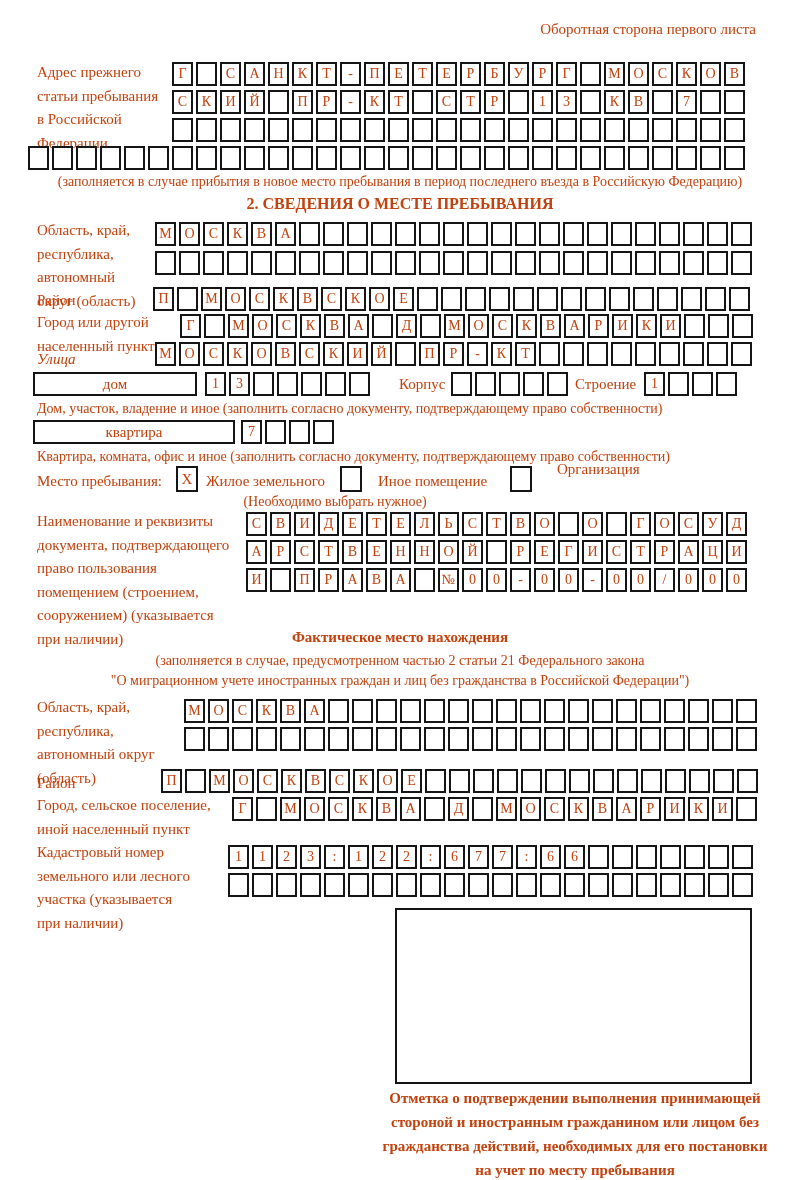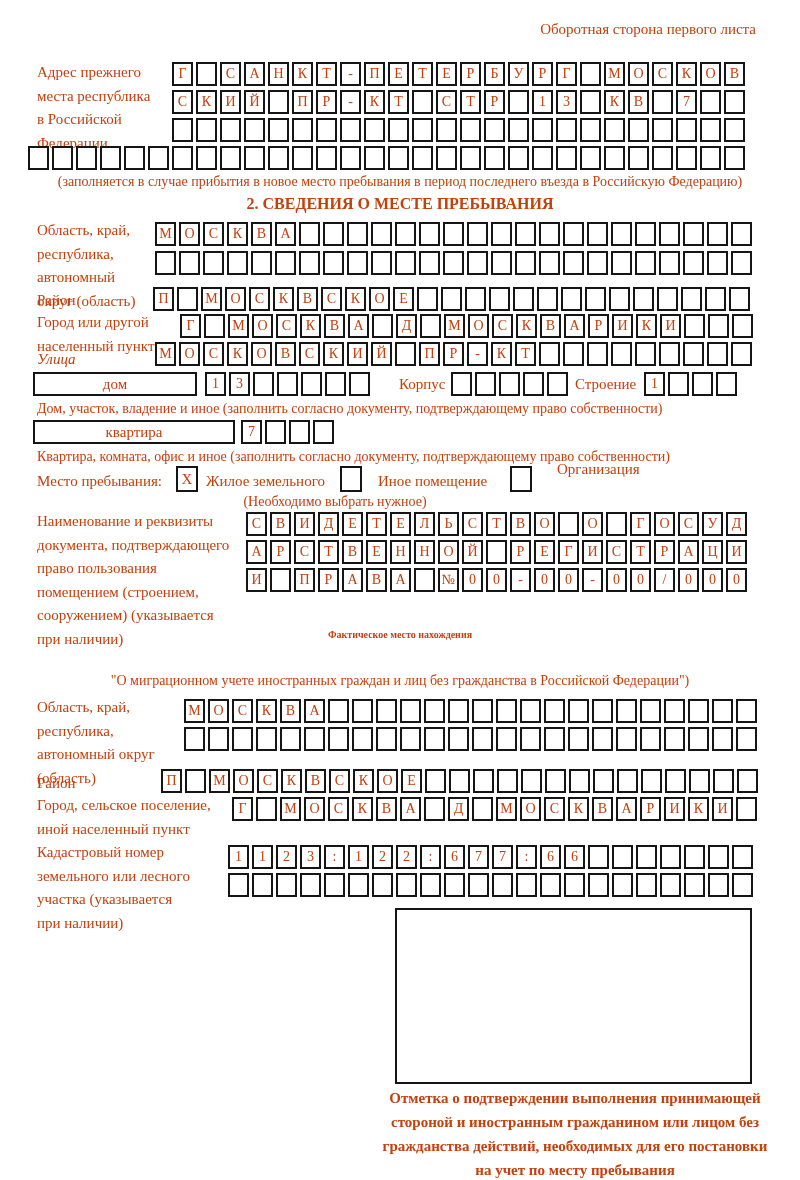--- a/index.html
+++ b/index.html
@@ -31,21 +31,21 @@
 </style>
 </head>
 <body>
 
 <div class="page">
 
   <div class="abs lbl" style="left:470px;top:18px;width:286px;text-align:right;">Оборотная сторона первого листа</div>
 
   <div class="abs lbl" style="left:37px;top:61px;">
     <div>Адрес прежнего</div>
-    <div>места республика</div>
+    <div>статьи пребывания</div>
     <div>в Российской</div>
     <div>Федерации</div>
   </div>
   <div class="cellrow" style="left:172px;top:62px;">
       <span class="cell">Г</span>
       <span class="cell"></span>
       <span class="cell">С</span>
       <span class="cell">А</span>
       <span class="cell">Н</span>
       <span class="cell">К</span>
@@ -422,21 +422,22 @@
       <span class="cell">0</span>
       <span class="cell">-</span>
       <span class="cell">0</span>
       <span class="cell">0</span>
       <span class="cell">/</span>
       <span class="cell">0</span>
       <span class="cell">0</span>
       <span class="cell">0</span>
     </div>
 
-  <div class="abs bold center" style="left:0;top:629px;width:800px;font-size:10px;">Фактическое место нахождения</div>
+  <div class="abs bold center" style="left:0;top:629px;width:800px;font-size:15px;">Фактическое место нахождения</div>
+  <div class="abs note center" style="left:0;top:653px;width:800px;">(заполняется в случае, предусмотренном частью 2 статьи 21 Федерального закона</div>
   <div class="abs note center" style="left:0;top:673px;width:800px;">"О миграционном учете иностранных граждан и лиц без гражданства в Российской Федерации")</div>
 
   <div class="abs lbl" style="left:37px;top:696px;">
     <div>Область, край,</div>
     <div>республика,</div>
     <div>автономный округ</div>
     <div>(область)</div>
   </div>
   <div class="cellrow" style="left:184px;top:699px;">
       <span class="cell">М</span>

